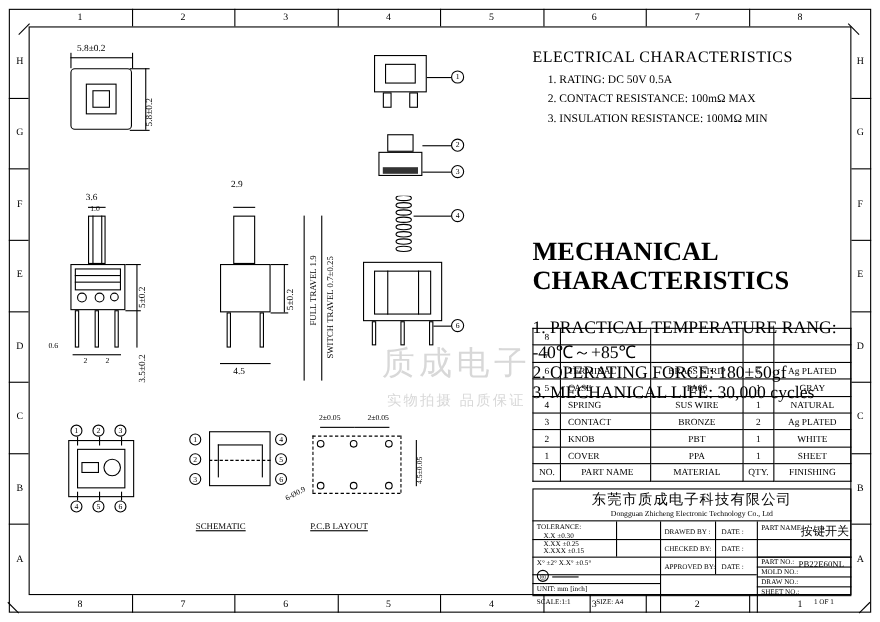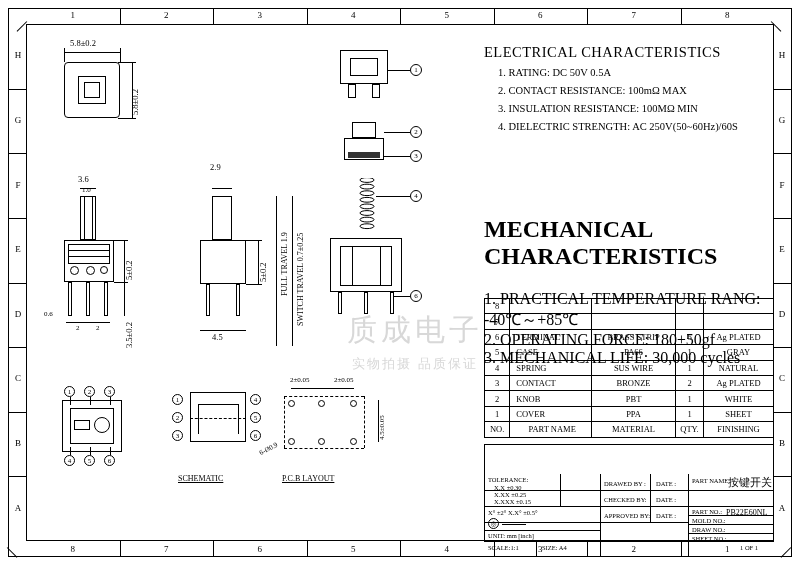--- a/index.html
+++ b/index.html
@@ -306,21 +306,20 @@
   <div class="wm">
     <div class="w1">质成电子</div>
     <div class="w2">实物拍摄 品质保证</div>
   </div>
 
   <div class="spec">
     <h2>ELECTRICAL CHARACTERISTICS</h2>
     <div class="item">1. RATING:  DC 50V 0.5A</div>
     <div class="item">2. CONTACT RESISTANCE:  100mΩ MAX</div>
     <div class="item">3. INSULATION RESISTANCE:  100MΩ MIN</div>
-    <div class="item">4. DIELECTRIC STRENGTH:  AC 250V(50~60Hz)/60S</div>
   </div>
 
   <div class="mech">
     <h2>MECHANICAL CHARACTERISTICS</h2>
     <div class="item">1. PRACTICAL TEMPERATURE RANG: -40℃～+85℃</div>
     <div class="item">2. OPERATING FORCE: 180±50gf</div>
     <div class="item">3. MECHANICAL LIFE: 30,000 cycles</div>
   </div>
 
   <table class="bom">
@@ -385,20 +384,24 @@
           <td class="n">NO.</td>
           <td class="pn" style="text-align: center;">PART NAME</td>
           <td class="mt">MATERIAL</td>
           <td class="qt">QTY.</td>
           <td class="fi">FINISHING</td>
         </tr>
       </tbody>
   </table>
 
   <div class="tblock"></div>
+  <div class="company">
+    <div class="cn">东莞市质成电子科技有限公司</div>
+    <div class="en">Dongguan Zhicheng Electronic Technology Co., Ltd</div>
+  </div>
 
   <div class="ln vln" style="left:600px;top:474px;height:67px;"></div>
   <div class="ln vln" style="left:688px;top:474px;height:67px;"></div>
   <div class="ln hln" style="left:600px;top:490px;width:174px;"></div>
   <div class="ln hln" style="left:600px;top:506px;width:174px;"></div>
   <div class="ln hln" style="left:484px;top:506px;width:116px;"></div>
   <div class="ln hln" style="left:484px;top:522px;width:116px;"></div>
   <div class="ln hln" style="left:688px;top:515px;width:86px;"></div>
   <div class="ln hln" style="left:688px;top:524px;width:86px;"></div>
   <div class="ln hln" style="left:688px;top:533px;width:86px;"></div>

